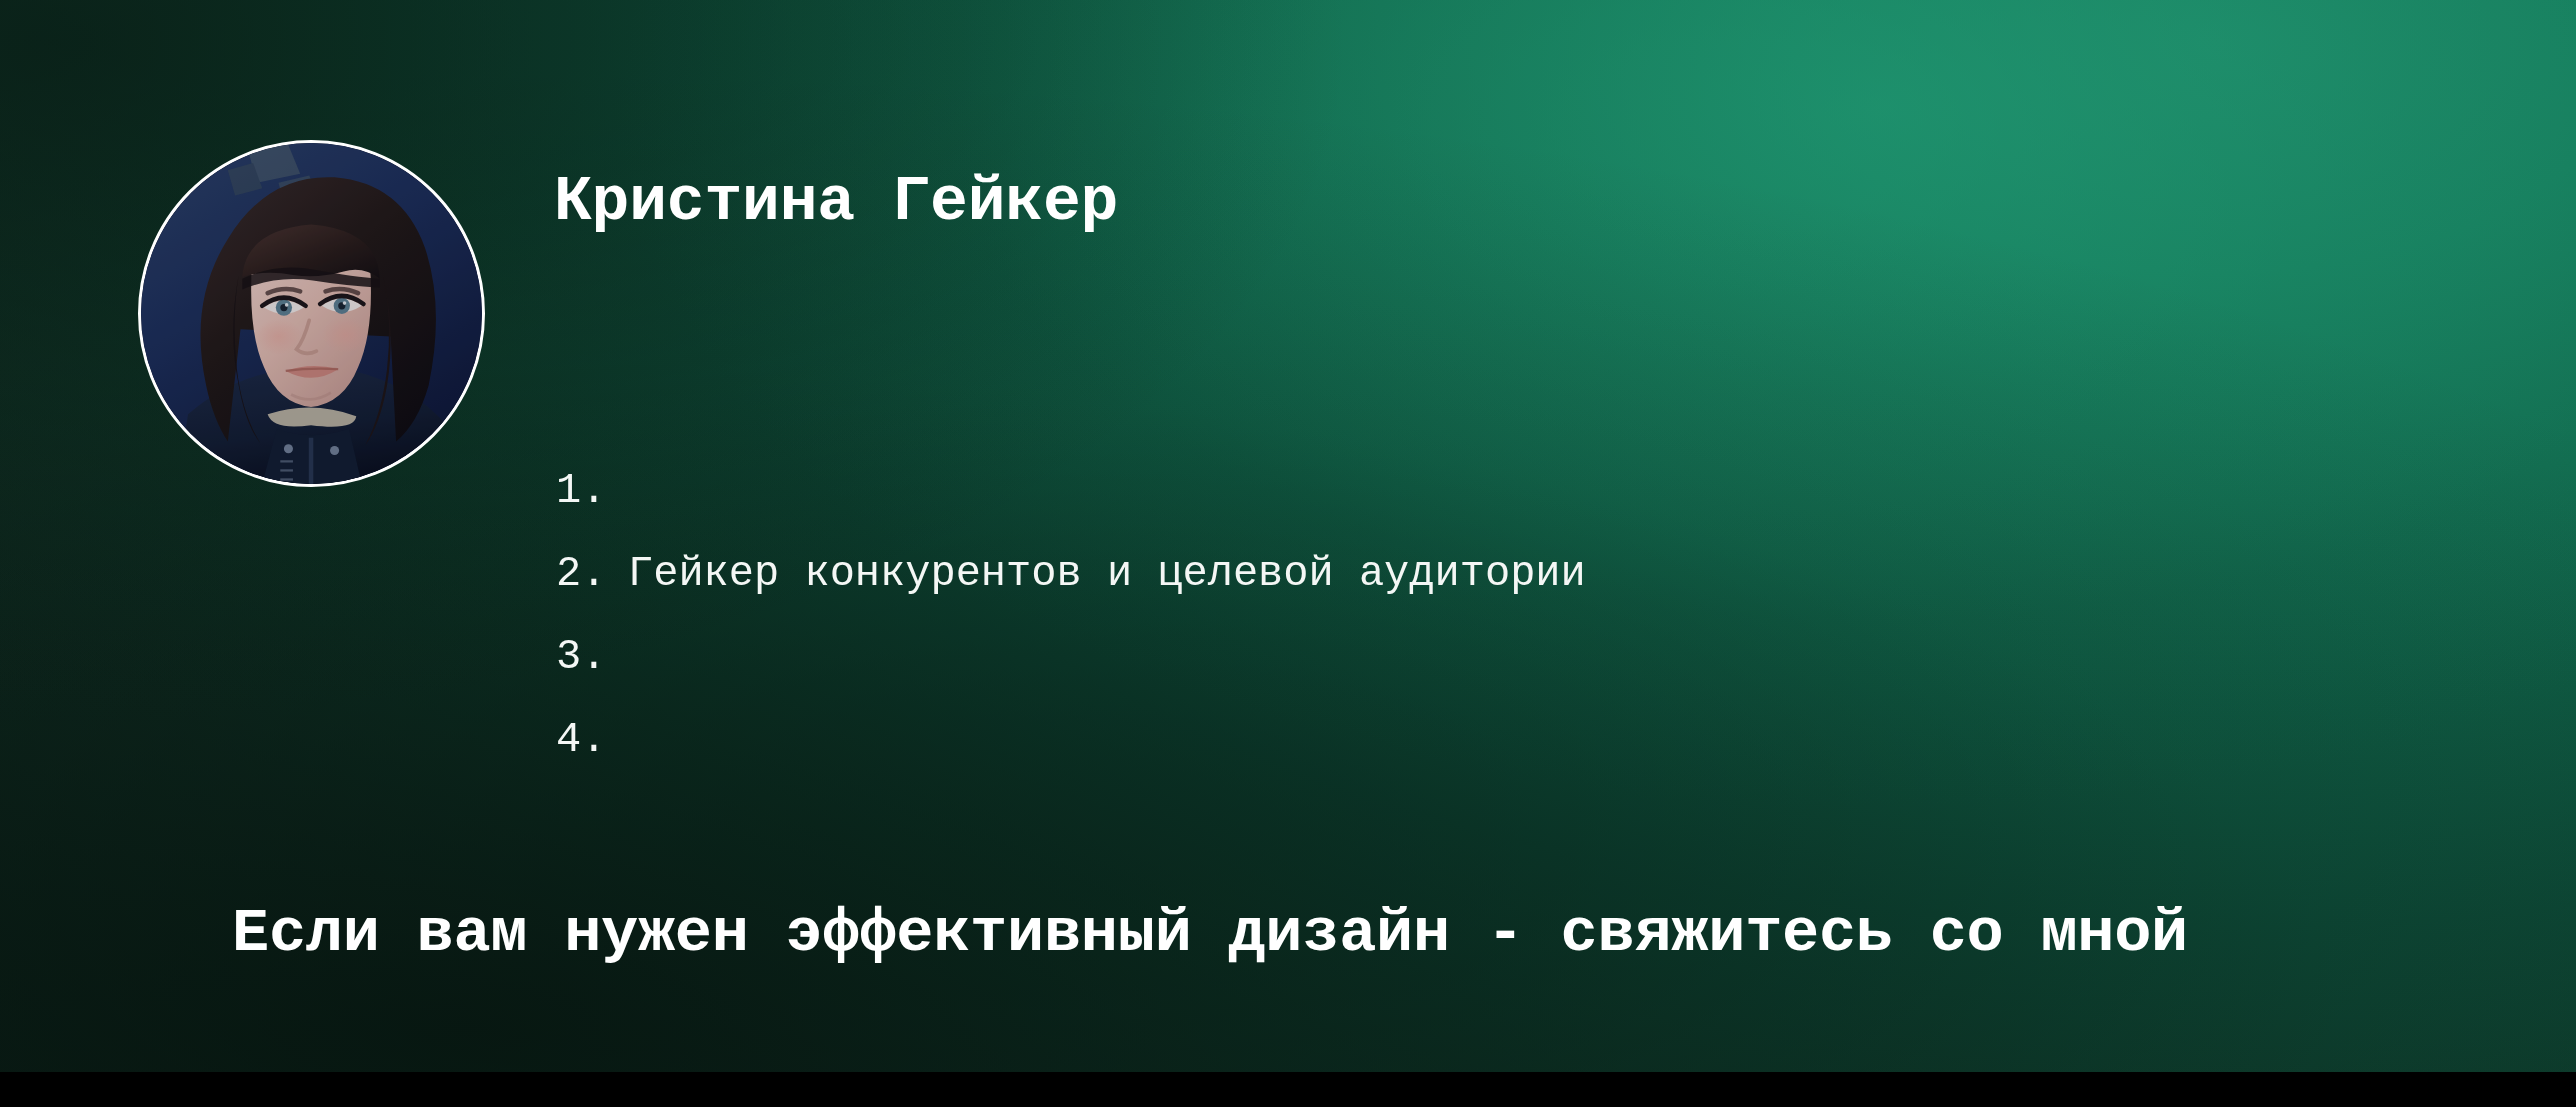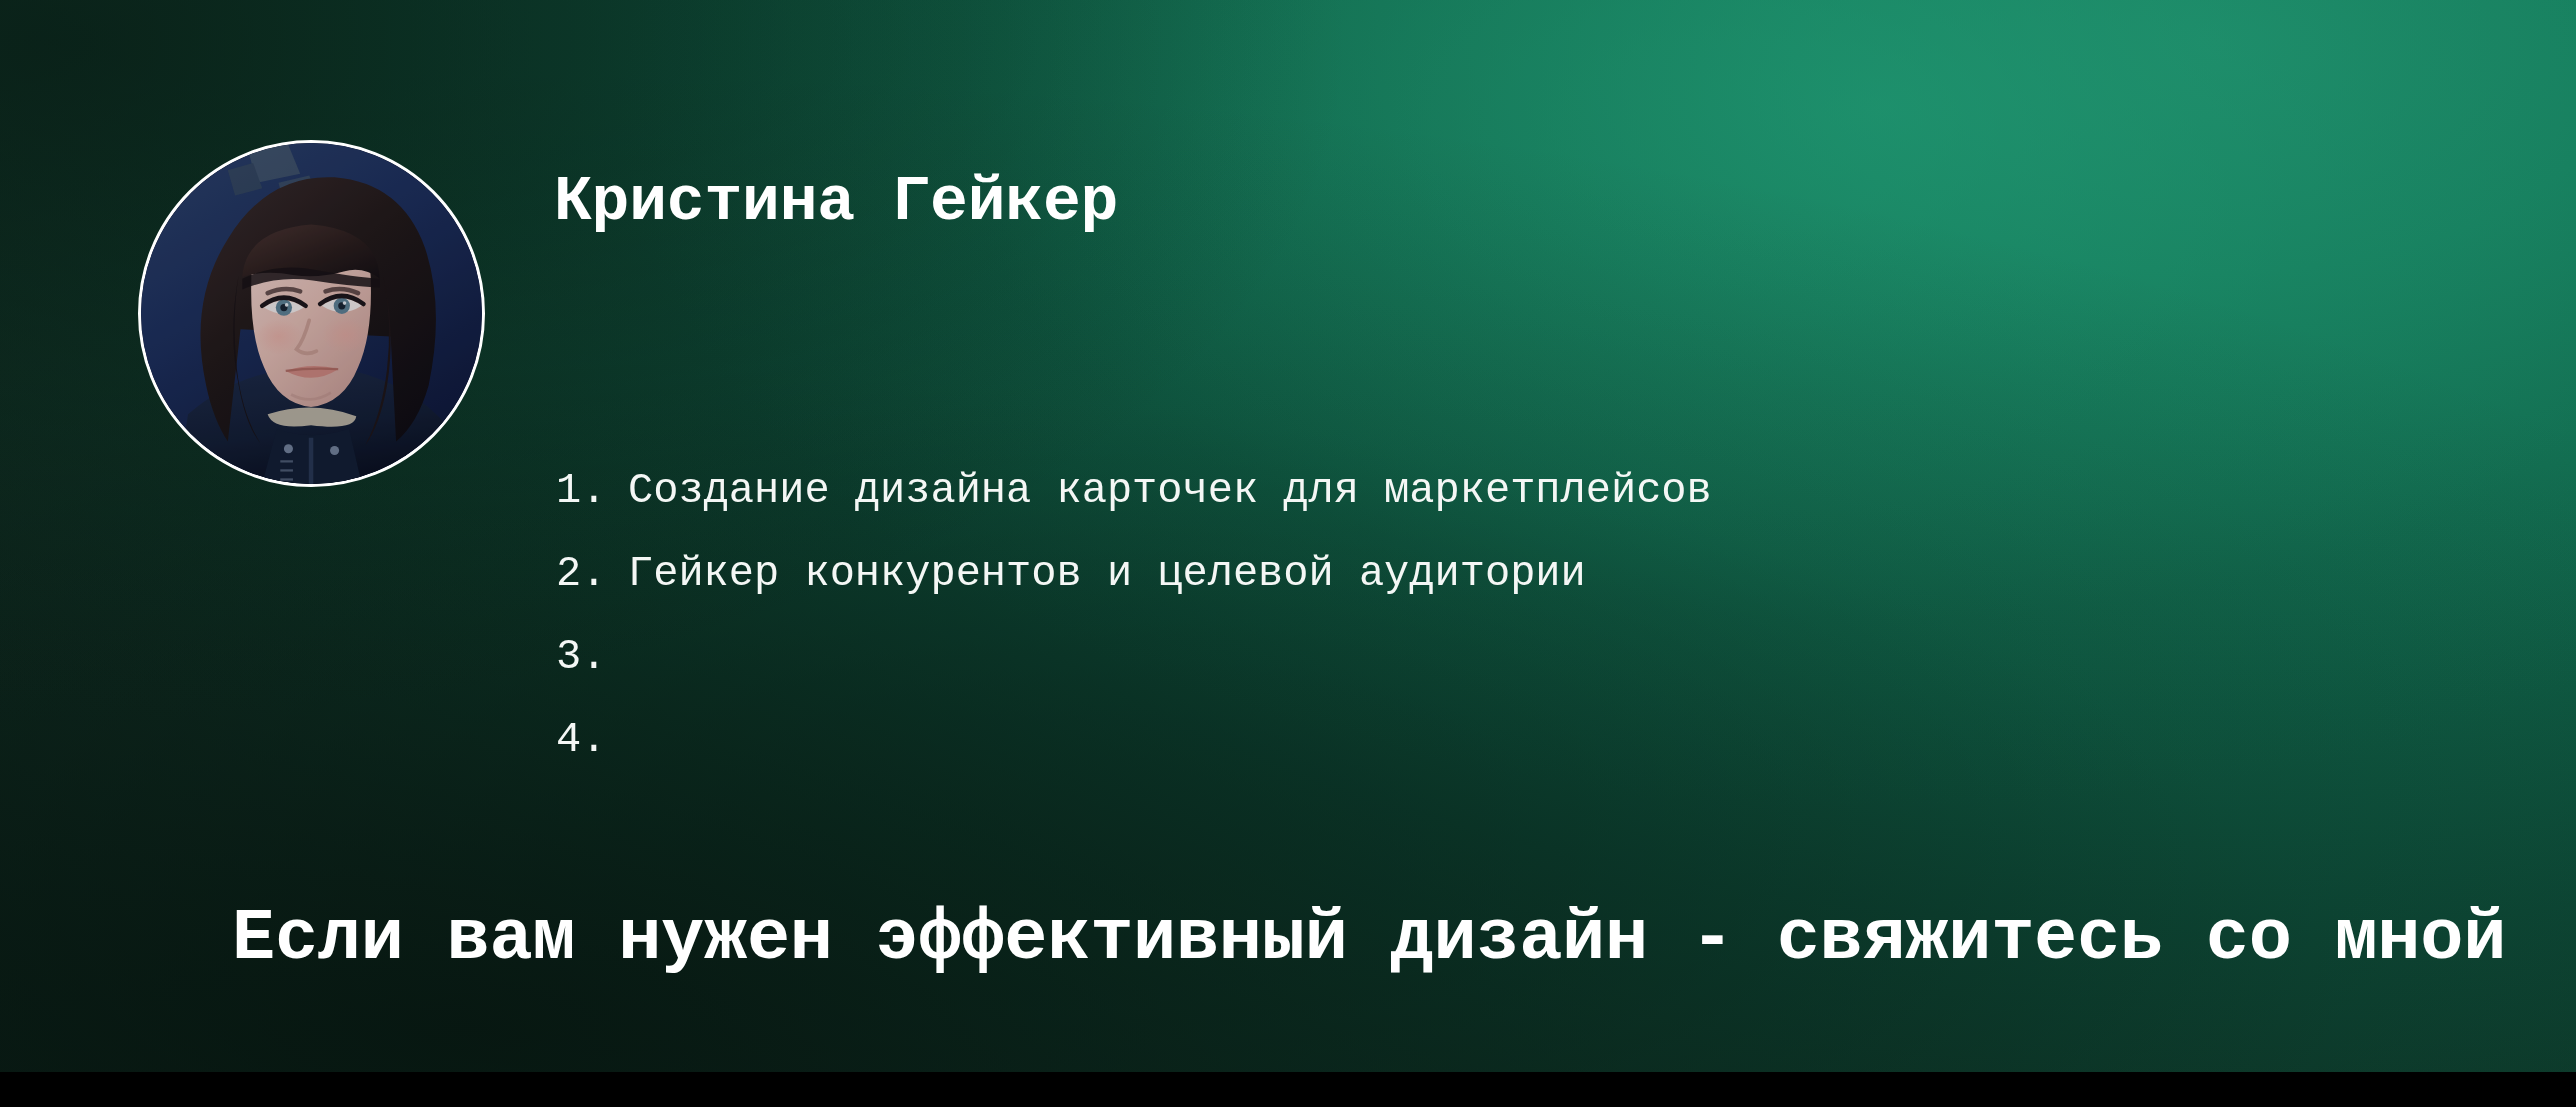--- a/index.html
+++ b/index.html
@@ -141,21 +141,21 @@
   }
   .services .txt {
     flex: none;
   }
 
   
   .cta {
     position: absolute;
     left: 232px;
     top: 900px;
-    font-size: 72px;
+    font-size: 62px;
     font-weight: 700;
     color: #ffffff;
     letter-spacing: -0.3px;
     line-height: 1.1;
     white-space: nowrap;
   }
 </style>
 </head>
 <body>
 
@@ -279,21 +279,20 @@
         <rect x="0" y="0" width="377" height="377" fill="#0f1a3c" opacity="0.18"></rect>
       </g>
     </svg>
   </div>
 
   <div class="name">Кристина Гейкер</div>
 
   <ol class="services">
     <li>
       <span class="num">1.</span>
-      <span class="txt">Создание дизайна карточек для маркетплейсов</span>
     </li>
     <li>
       <span class="num">2.</span>
       <span class="txt">Гейкер конкурентов и целевой аудитории</span>
     </li>
     <li>
       <span class="num">3.</span>
     </li>
     <li>
       <span class="num">4.</span>

